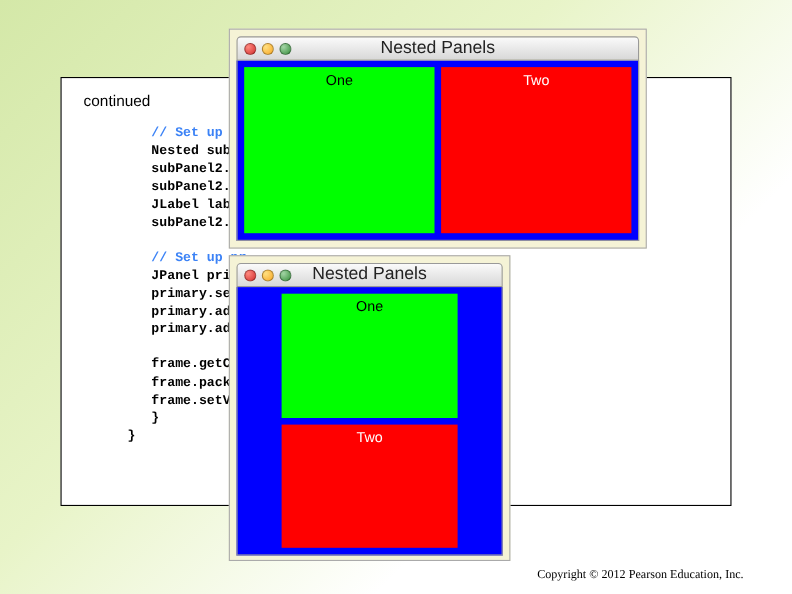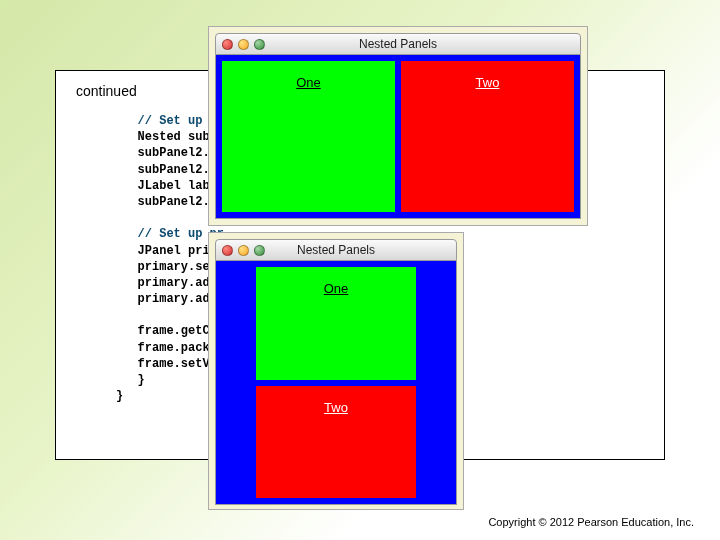--- a/index.html
+++ b/index.html
@@ -29,28 +29,28 @@
   }
   pre.code {
     font-family: "Courier New", Courier, monospace;
     font-size: 12px;
     font-weight: bold;
     line-height: 1.35;
     white-space: pre;
     margin-left: 42px;
   }
   pre.code .kw { color: #0000d0; }
-  pre.code .cm { color: #0c4a6e; }
+  pre.code .cm { color: #3b82f6; }
   pre.code .str { color: #c00000; }
   .copyright {
     position: absolute;
-    right: 26px;
+    right: 44px;
     bottom: 12px;
     font-size: 11px;
-    font-family: Liberation Sans, sans-serif;
+    font-family: Liberation Serif, serif;
   }
 
   .window {
     position: absolute;
     background: #f5f3d6;
     border: 1px solid #aaa;
     padding: 6px;
   }
   .window.top {
     left: 208px;
@@ -84,21 +84,21 @@
     border-radius: 50%;
     border: 1px solid rgba(0,0,0,0.3);
   }
   .tb-close { background: radial-gradient(circle at 30% 30%, #ff8a80, #d32f2f); }
   .tb-min   { background: radial-gradient(circle at 30% 30%, #ffe082, #f9a825); }
   .tb-max   { background: radial-gradient(circle at 30% 30%, #a5d6a7, #388e3c); }
   .tb-title {
     position: absolute;
     left: 0; right: 0;
     text-align: center;
-    font-size: 12px;
+    font-size: 16px;
     font-family: "Lucida Grande", Arial, sans-serif;
     color: #222;
     pointer-events: none;
   }
   .client {
     background: #0000ff;
     border: 1px solid #999;
     border-top: none;
   }
   .window.top .client {
@@ -113,24 +113,23 @@
     flex-direction: column;
     padding: 6px;
     gap: 6px;
     align-items: center;
   }
   .subpanel {
     flex: 1;
     display: flex;
     justify-content: center;
     align-items: flex-start;
-    padding-top: 14px;
+    padding-top: 4px;
     font-size: 13px;
     font-family: Arial, sans-serif;
-    text-decoration: underline;
   }
   .subpanel.green { background: #00ff00; }
   .subpanel.red   { background: #ff0000; color: #ffffff; }
   .window.bottom .subpanel {
     width: 160px;
     flex: 1 1 50%;
   }
 </style>
 </head>
 <body>

